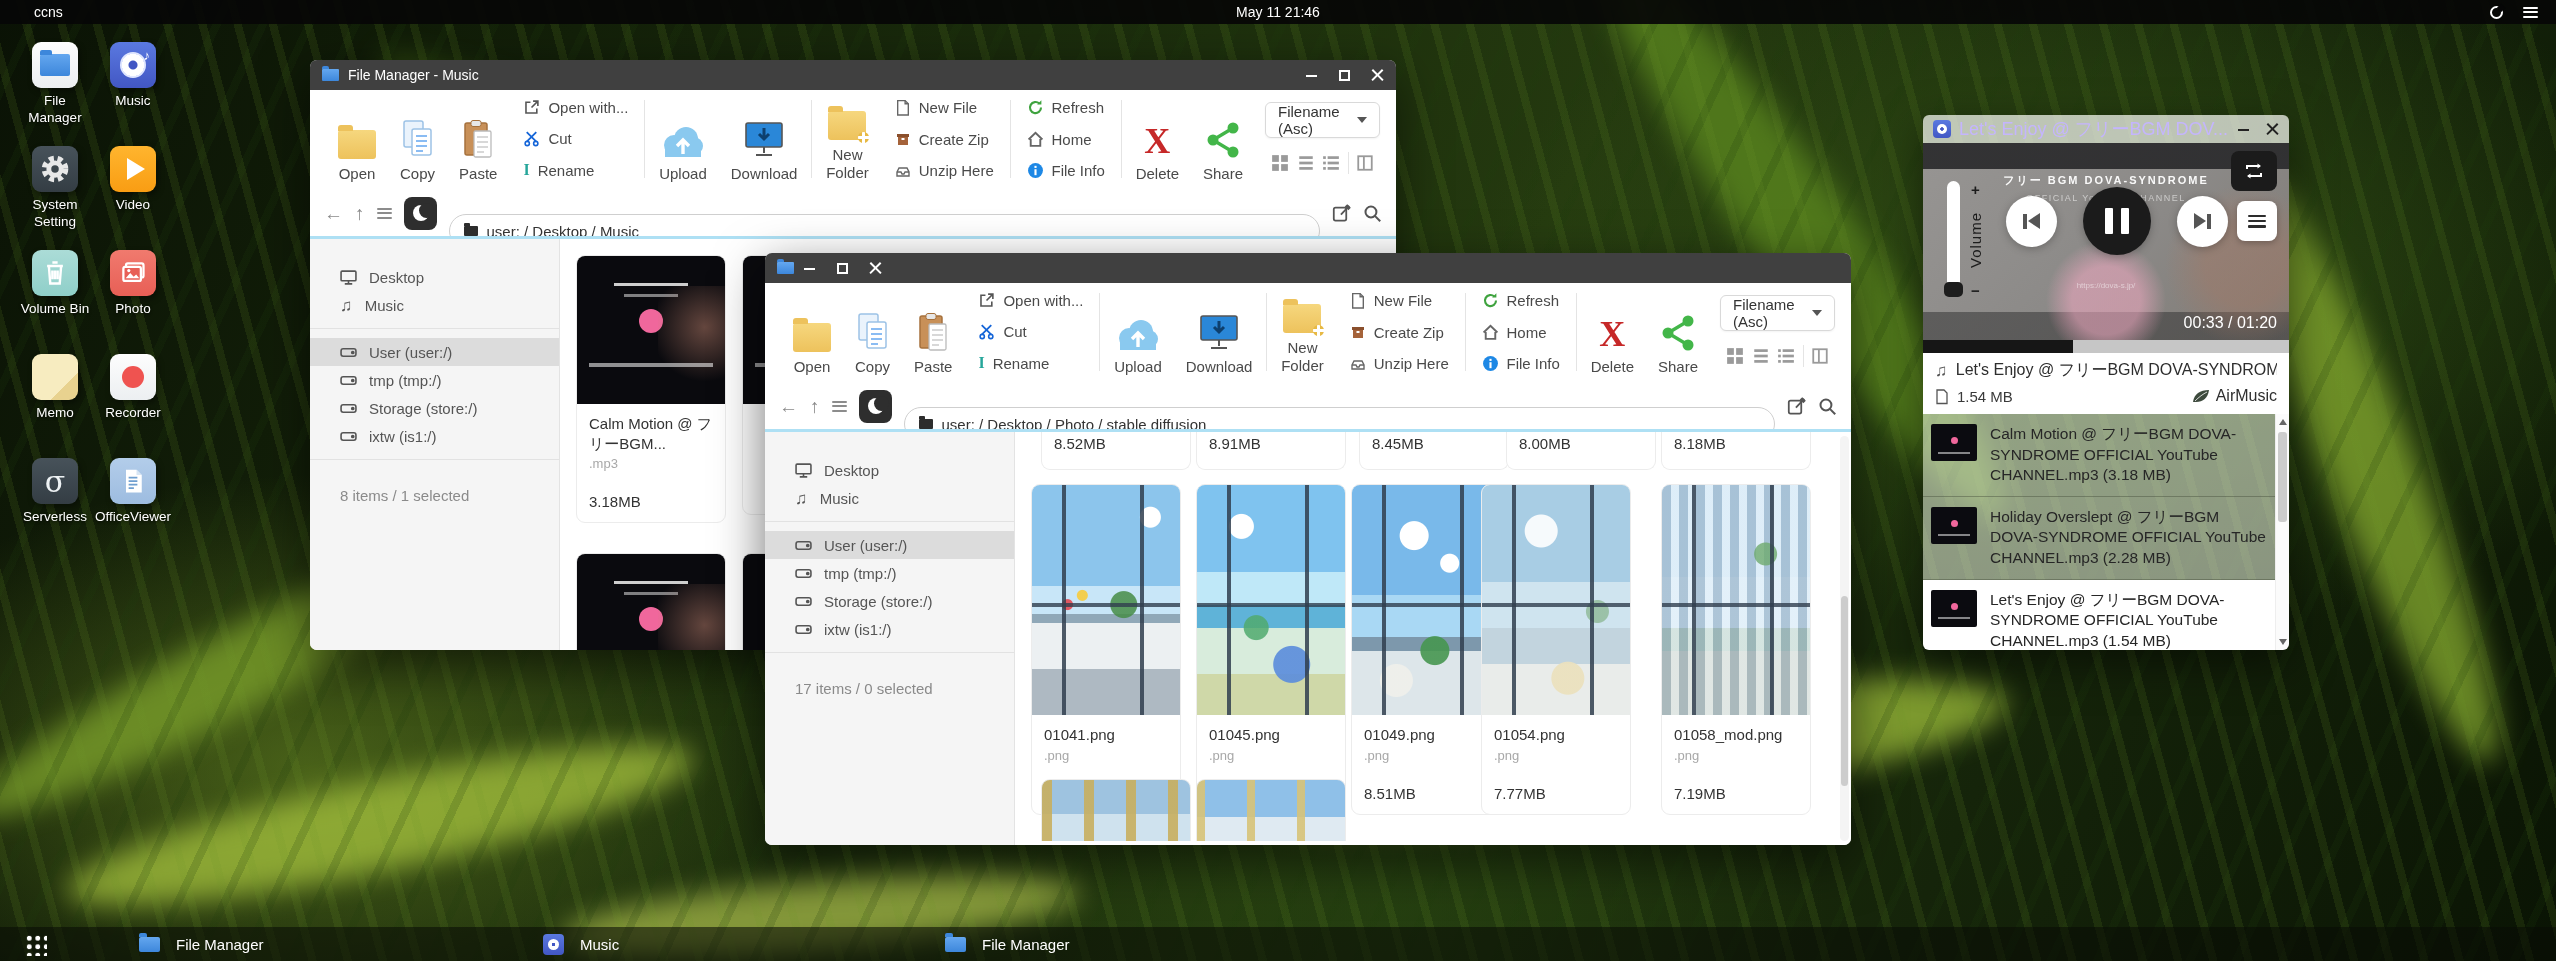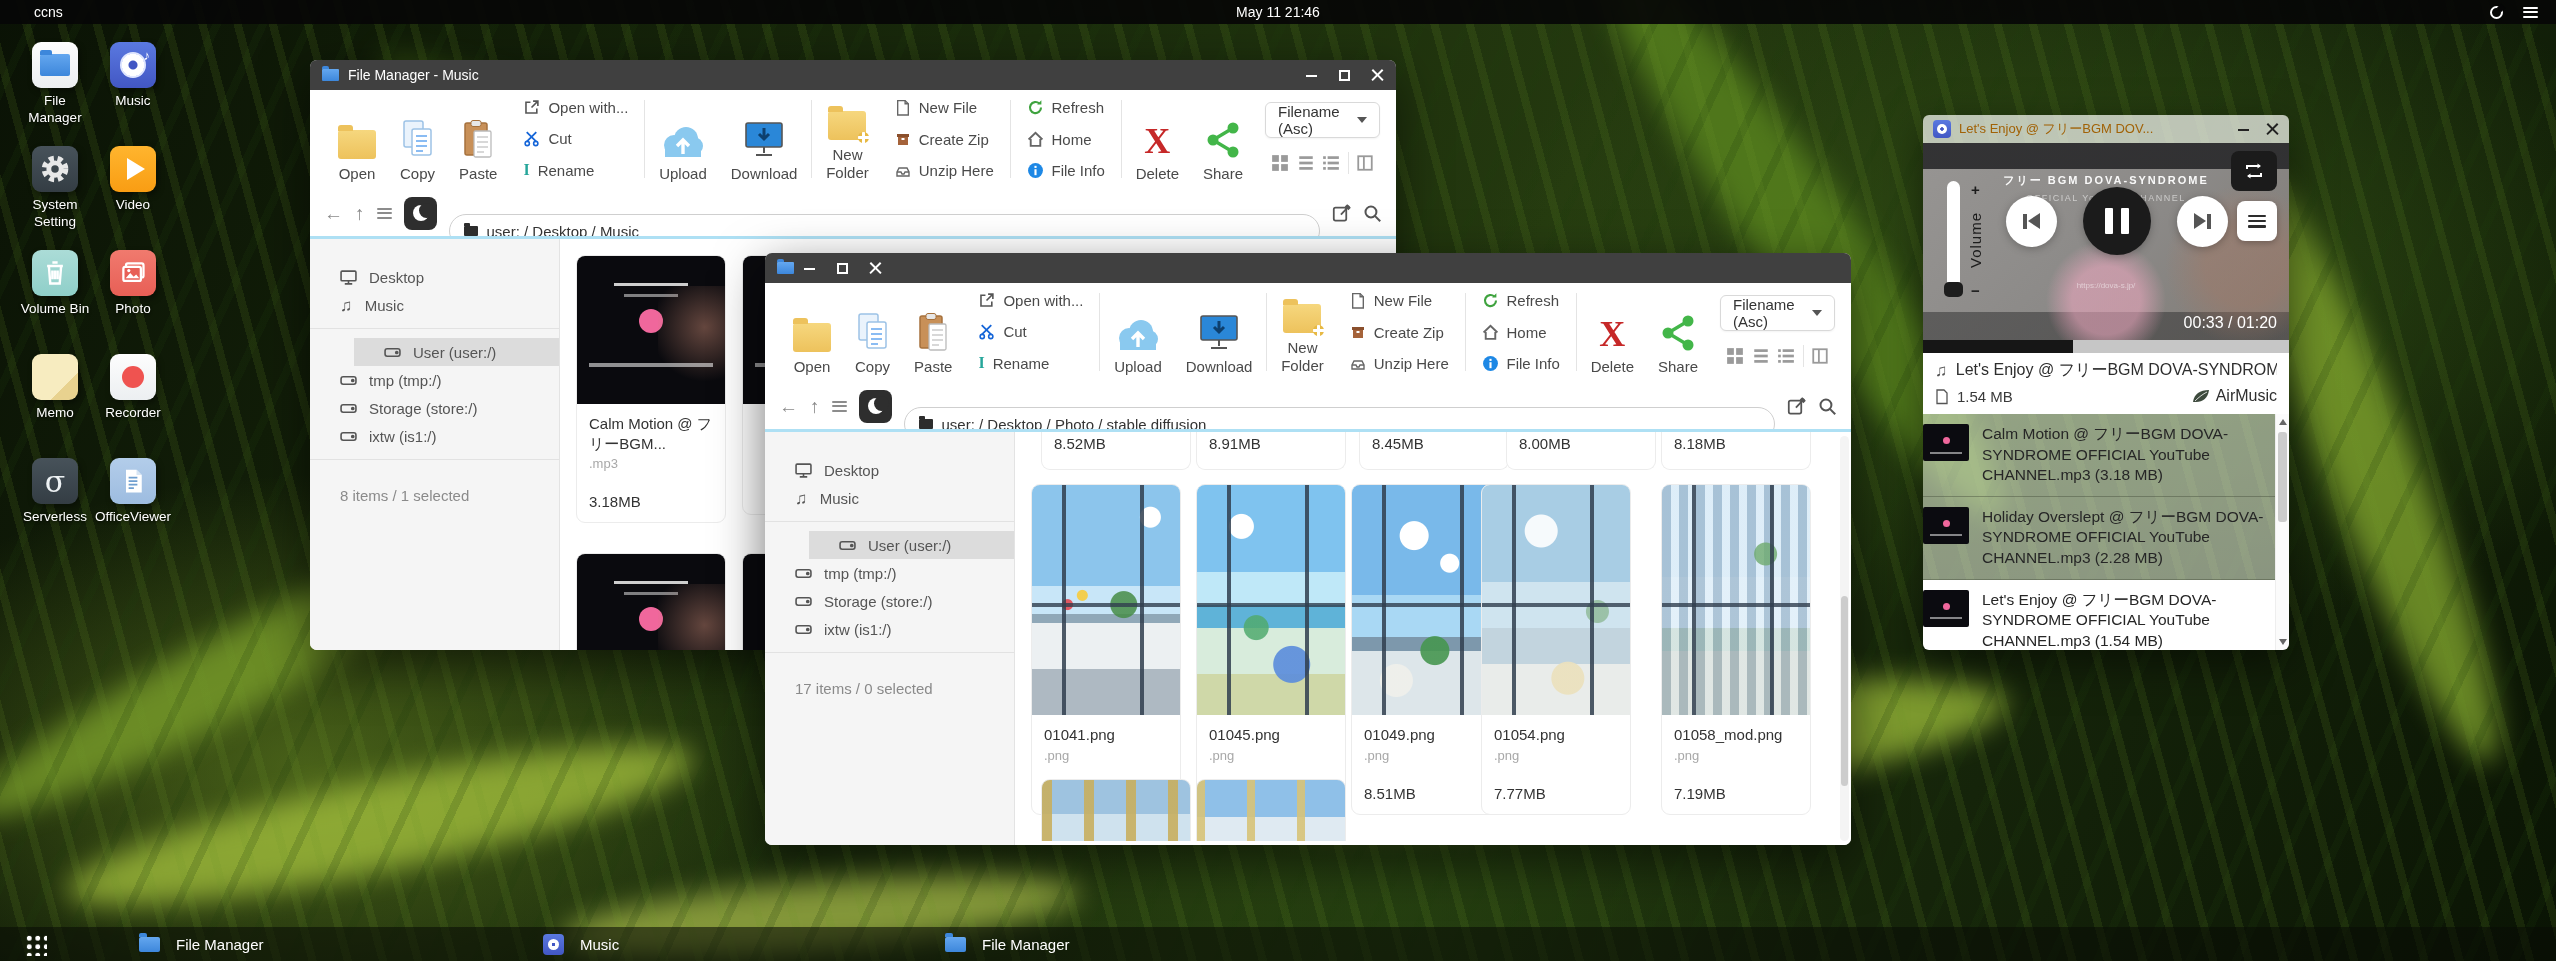--- a/index.html
+++ b/index.html
@@ -99,21 +99,21 @@
   .moonbtn::after { content:""; position:absolute; left:15px; top:6px; width:15px; height:15px; border-radius:50%; background:#2e2e2e; }
   .crumb { flex:1; height:34px; border:1px solid #cfcfcf; border-radius:17px; display:flex; align-items:center; gap:9px; padding:0 14px; font-size:15px; color:#333;margin-top:36px; }
   .crumbfold { width:14px; height:10px; background:#2d2d2d; border-radius:1px; position:relative; flex:none; }
   .crumbfold::before { content:""; position:absolute; top:-3px; left:0; width:6px; height:3px; background:#2d2d2d; border-radius:1px 1px 0 0; }
   .addr svg { cursor:pointer; }
   .bluebar { height:3px; background:#aee0f4; flex:none; }
 
   .fmbody { flex:1; display:flex; min-height:0; }
   .sbar { width:250px; background:#f5f5f5; border-right:1px solid #e3e3e3; padding-top:24px; font-size:15px; color:#555; flex:none; }
   .sitem { height:28px; display:flex; align-items:center; gap:12px; padding-left:30px; cursor:pointer; white-space:nowrap; }
-  .sitem.sel { background:#dcdcdc;margin-left:44px; }
+  .sitem.sel { background:#dcdcdc; }
   .sitem svg { flex:none; }
   .ssep { border-top:1px solid #e2e2e2; margin:9px 0; }
   .sstatus { padding:18px 0 0 30px; color:#8a8a8a; }
   .note { font-size:17px; color:#555; line-height:1; }
 
   .fcontent { flex:1; background:#fff; position:relative; overflow:hidden; }
   .card { position:absolute; width:150px; border:1px solid #ececec; border-radius:9px; background:#fff; overflow:hidden; }
   .cinfo { padding:10px 12px 12px; }
   .cname { font-size:15px; color:#333; line-height:1.3; word-break:break-all; }
   .cext { font-size:13px; color:#a8a8a8; margin-top:3px; }
@@ -165,21 +165,21 @@
   .city2 { background:
     repeating-linear-gradient(90deg, rgba(215,195,120,.9) 0 8px, transparent 8px 50px),
     linear-gradient(180deg,#8fc0e8 0 60%,#dfeaf2 60%); }
   .vscroll { position:absolute; right:2px; top:4px; bottom:4px; width:9px; border-radius:5px; background:#f4f4f4; }
   .vscroll .vthumb { position:absolute; left:1px; right:1px; border-radius:4px; background:#cccccc; }
 
   
   #win-player { position:absolute; left:1923px; top:115px; width:366px; height:535px; z-index:15;
     display:flex; flex-direction:column; border-radius:6px; overflow:hidden; box-shadow:0 14px 44px rgba(0,0,0,.5); }
   .ptbar { height:28px; background:rgba(248,250,245,.72); display:flex; align-items:center; gap:8px; padding:0 10px; flex:none; }
-  .ptbar .t-title { font-size:13px; color:#a16207; flex:1; white-space:nowrap; overflow:hidden; }
+  .ptbar .t-title { font-size:18px; color:#c4b5fd; flex:1; white-space:nowrap; overflow:hidden; }
   .ptile { width:18px; height:18px; border-radius:4px; background:linear-gradient(#5a79e0,#4257c4); display:flex; align-items:center; justify-content:center; flex:none; }
   .ptile::before { content:""; width:10px; height:10px; border-radius:50%; background:radial-gradient(circle,#4257c4 0 1.5px,#fff 2px); }
   .pwc .wc-min::after,.pwc .wc-close::before,.pwc .wc-close::after { background:#222; }
   .pvideo { height:197px; position:relative; flex:none; overflow:hidden;
     background:
       radial-gradient(circle at 50% 80%, rgba(244,170,195,.55) 0 34px, transparent 60px),
       radial-gradient(circle at 88% 62%, rgba(165,120,100,.45) 0 40px, transparent 80px),
       linear-gradient(180deg, rgba(40,40,42,.9) 0 13%, rgba(0,0,0,0) 13% 86%, rgba(60,60,60,.6) 86%),
       linear-gradient(135deg,#979593 0,#8b8987 55%,#7f7a74 100%); }
   .ovl1 { position:absolute; left:0; right:0; top:30px; text-align:center; color:rgba(255,255,255,.95); font-size:11px; letter-spacing:2px; font-weight:bold; }
@@ -207,21 +207,21 @@
   .bars3 i { height:2.6px; background:#2d2d2d; border-radius:1px; }
   .ptime { position:absolute; right:12px; bottom:8px; color:#fff; font-size:16px; }
   .pprog { height:13px; background:#c6c6c6; flex:none; position:relative; cursor:pointer; }
   .pprog .fill { position:absolute; left:0; top:0; bottom:0; width:41%; background:#161616; }
   .pinfo { background:#fff; padding:7px 12px 9px; flex:none; }
   .pirow { display:flex; align-items:center; gap:8px; font-size:16px; color:#2e2e2e; white-space:nowrap; overflow:hidden; }
   .pirow.second { margin-top:6px; font-size:15px; color:#3a3a3a; }
   .pirow .right { margin-left:auto; display:flex; align-items:center; gap:6px; font-size:16px; color:#2e2e2e; }
   .plist { flex:1; min-height:0; position:relative; }
   .plitems { position:absolute; inset:0 14px 0 0; display:flex; flex-direction:column; }
-  .plitem { display:flex; gap:13px; padding:10px 6px 10px 0; border-bottom:1px solid rgba(70,80,60,.45); font-size:15.5px; color:#262626; line-height:1.33; }
+  .plitem { display:flex; gap:13px; padding:10px 6px 10px 8px; border-bottom:1px solid rgba(70,80,60,.45); font-size:15.5px; color:#262626; line-height:1.33; }
   .plitem.greenish { background:rgba(235,242,225,.55); }
   .plitem.current { background:#fff; flex:1; border-bottom:none; }
   .plthumb { width:46px; height:37px; background:#0b0b10; border-radius:2px; flex:none; position:relative; }
   .plthumb::before { content:""; position:absolute; left:50%; top:45%; width:7px; height:7px; margin:-3.5px; border-radius:50%; background:#f0679c; }
   .plthumb::after { content:""; position:absolute; left:15%; right:15%; bottom:20%; height:2px; background:rgba(255,255,255,.5); }
   .plscroll { position:absolute; right:0; top:0; bottom:0; width:14px; background:#fbfbfb; border-left:1px solid #eee; }
   .plscroll .up { position:absolute; top:5px; left:3px; width:0; height:0; border-left:4px solid transparent; border-right:4px solid transparent; border-bottom:6px solid #666; }
   .plscroll .dn { position:absolute; bottom:5px; left:3px; width:0; height:0; border-left:4px solid transparent; border-right:4px solid transparent; border-top:6px solid #666; }
   .plscroll .pthm { position:absolute; left:2px; right:2px; top:18px; height:90px; background:#ccc; border-radius:3px; }
 

